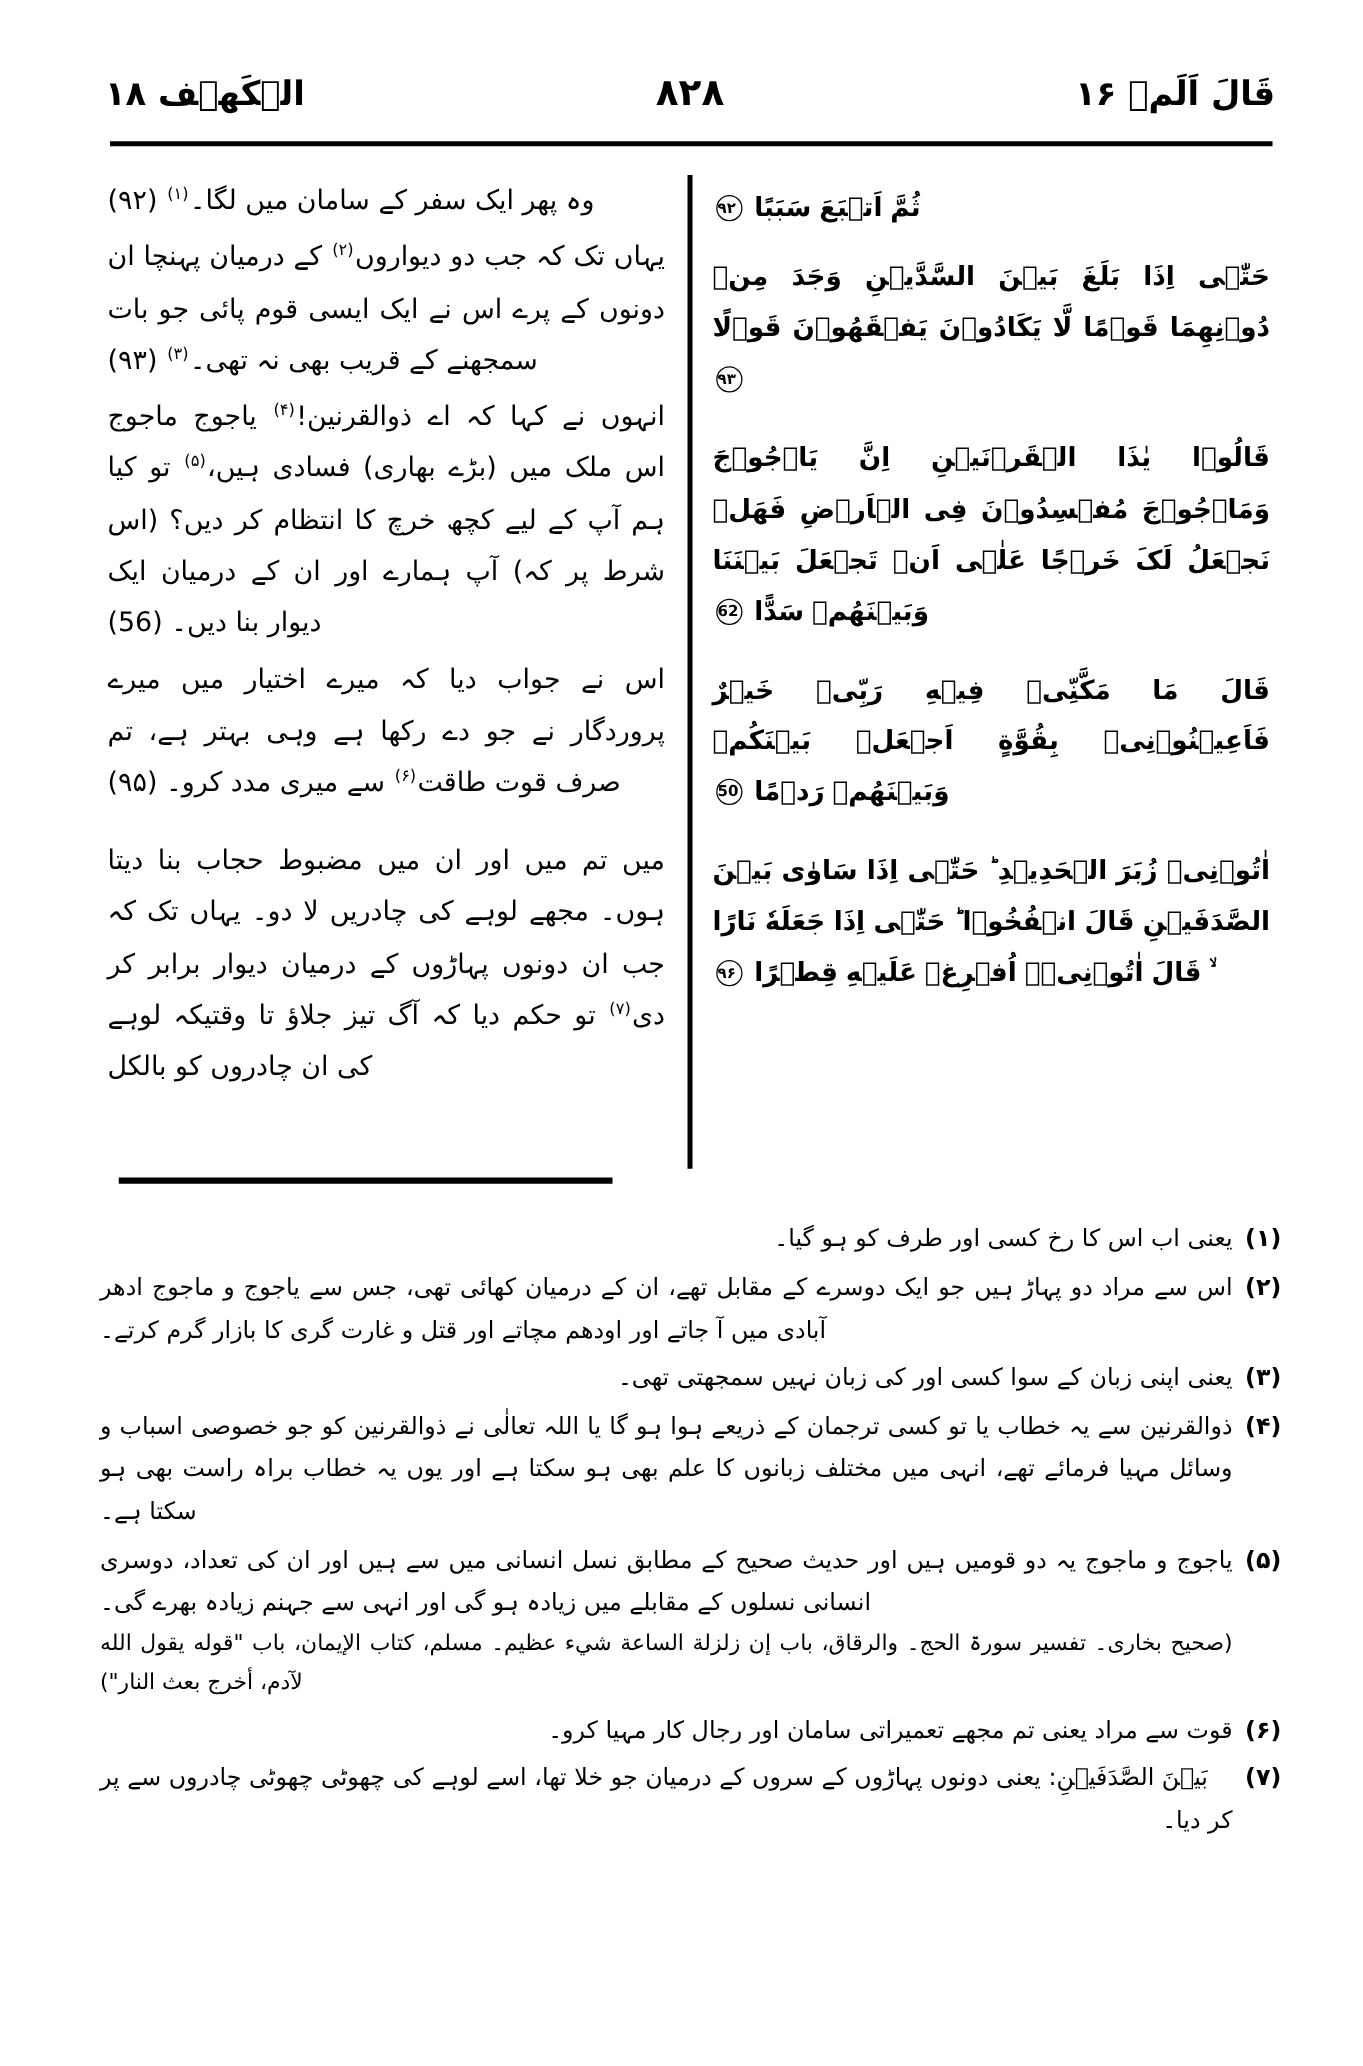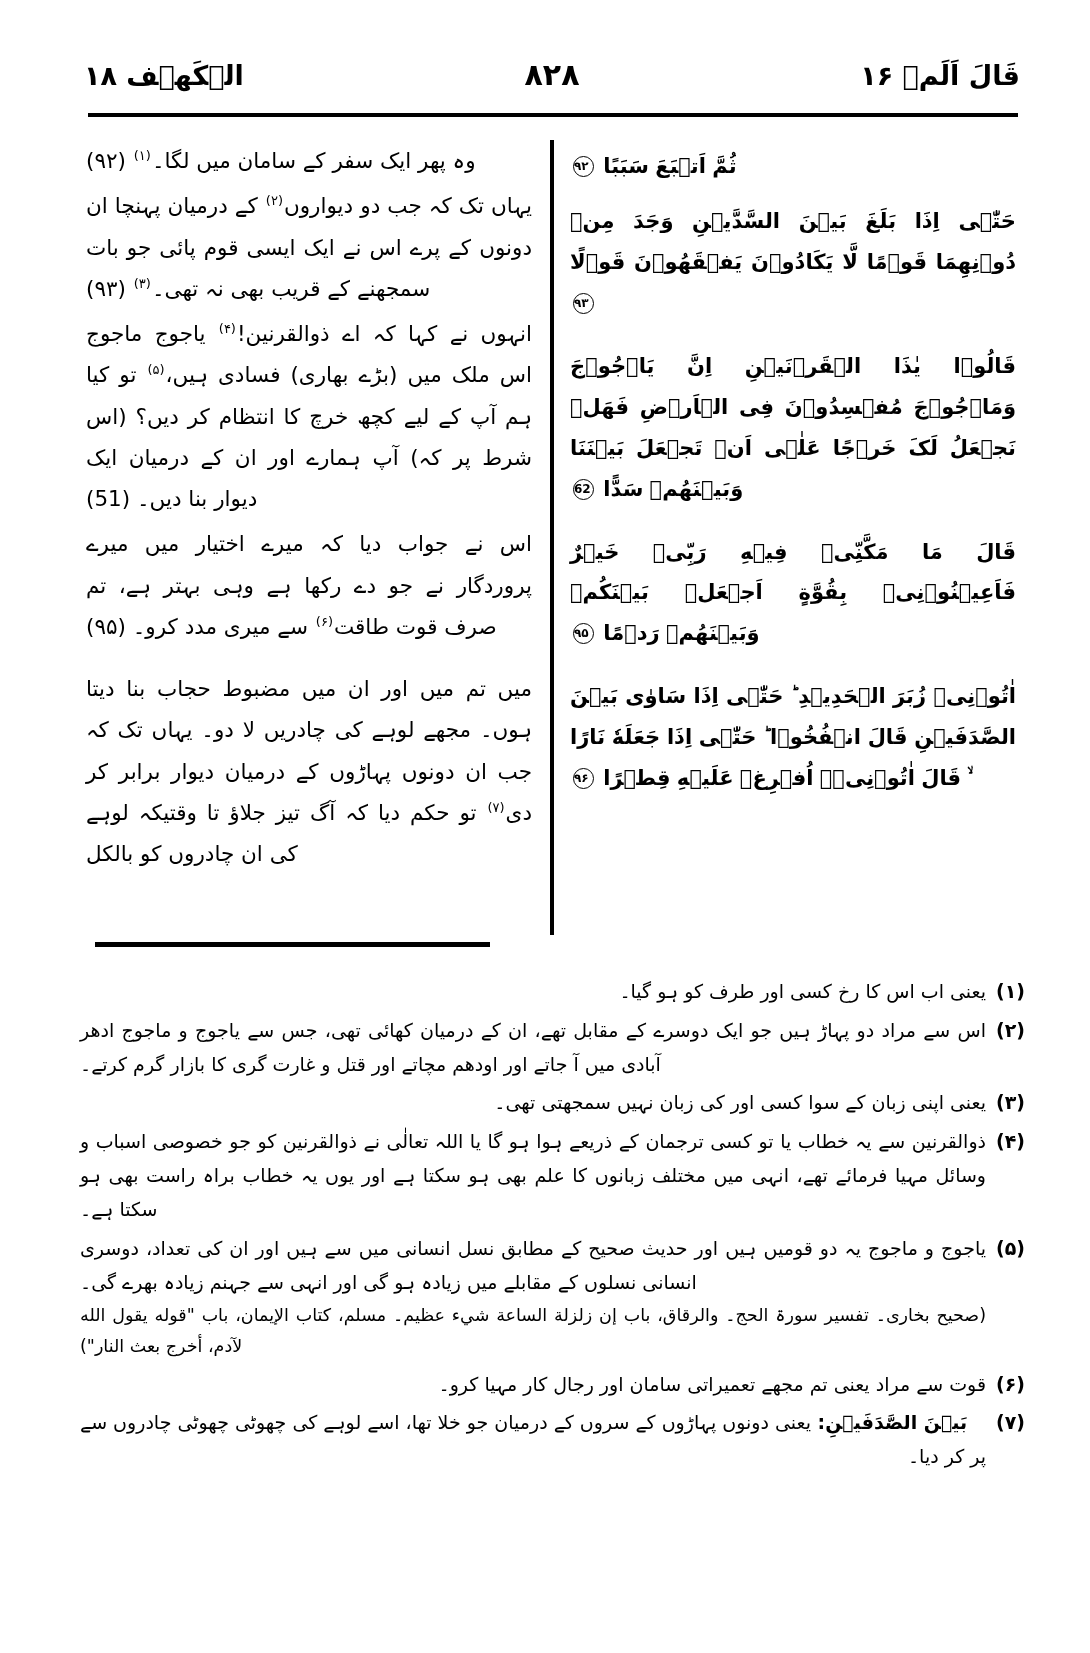--- a/index.html
+++ b/index.html
@@ -176,49 +176,49 @@
   }
   .fn-text.single { text-align-last: right; text-align: left; }
   .fn-cite {
     font-size: 17.5px;
     font-weight: 500;
     display: block;
     text-align: justify;
     text-align-last: left;
     margin-top: 1px;
   }
-  .fn-term { font-weight: 700; }
+  .fn-term { font-weight: 400; }
 </style>
 </head>
 <body>
 
 <div class="page">
 
   <div class="header">
     <div class="header-side">الۡکَهۡف ۱۸</div>
     <div class="header-center">۸۲۸</div>
     <div class="header-side">قَالَ اَلَمۡ ۱۶</div>
   </div>
   <div class="header-rule"></div>
 
   <div class="body-area">
     <div class="col-divider"></div>
 
     <div class="col col-arabic" id="arabic-col">
         <div class="ayah-block first"><span>ثُمَّ اَتۡبَعَ سَبَبًا</span> <span class="ayah-num">۹۲</span></div>
         <div class="ayah-block"><span>حَتّٰۤی اِذَا بَلَغَ بَیۡنَ السَّدَّیۡنِ وَجَدَ مِنۡ دُوۡنِهِمَا قَوۡمًا لَّا یَکَادُوۡنَ یَفۡقَهُوۡنَ قَوۡلًا</span> <span class="ayah-num">۹۳</span></div>
         <div class="ayah-block"><span>قَالُوۡا یٰذَا الۡقَرۡنَیۡنِ اِنَّ یَاۡجُوۡجَ وَمَاۡجُوۡجَ مُفۡسِدُوۡنَ فِی الۡاَرۡضِ فَهَلۡ نَجۡعَلُ لَکَ خَرۡجًا عَلٰۤی اَنۡ تَجۡعَلَ بَیۡنَنَا وَبَیۡنَهُمۡ سَدًّا</span> <span class="ayah-num">62</span></div>
-        <div class="ayah-block"><span>قَالَ مَا مَکَّنِّیۡ فِیۡهِ رَبِّیۡ خَیۡرٌ فَاَعِیۡنُوۡنِیۡ بِقُوَّةٍ اَجۡعَلۡ بَیۡنَکُمۡ وَبَیۡنَهُمۡ رَدۡمًا</span> <span class="ayah-num">۹۵</span></div>
+        <div class="ayah-block"><span>قَالَ مَا مَکَّنِّیۡ فِیۡهِ رَبِّیۡ خَیۡرٌ فَاَعِیۡنُوۡنِیۡ بِقُوَّةٍ اَجۡعَلۡ بَیۡنَکُمۡ وَبَیۡنَهُمۡ رَدۡمًا</span> <span class="ayah-num">50</span></div>
         <div class="ayah-block"><span>اٰتُوۡنِیۡ زُبَرَ الۡحَدِیۡدِ ؕ حَتّٰۤی اِذَا سَاوٰی بَیۡنَ الصَّدَفَیۡنِ قَالَ انۡفُخُوۡا ؕ حَتّٰۤی اِذَا جَعَلَهٗ نَارًا ۙ قَالَ اٰتُوۡنِیۡۤ اُفۡرِغۡ عَلَیۡهِ قِطۡرًا</span> <span class="ayah-num">۹۶</span></div>
       </div>
 
     <div class="col col-urdu" id="urdu-col">
         <div class="urdu-para"><span>وہ پھر ایک سفر کے سامان میں لگا۔</span><sup class="fn">(۱)</sup><span> (۹۲)</span></div>
         <div class="urdu-para"><span>یہاں تک کہ جب دو دیواروں</span><sup class="fn">(۲)</sup><span> کے درمیان پہنچا ان دونوں کے پرے اس نے ایک ایسی قوم پائی جو بات سمجھنے کے قریب بھی نہ تھی۔</span><sup class="fn">(۳)</sup><span> (۹۳)</span></div>
-        <div class="urdu-para"><span>انہوں نے کہا کہ اے ذوالقرنین!</span><sup class="fn">(۴)</sup><span> یاجوج ماجوج اس ملک میں (بڑے بھاری) فسادی ہیں،</span><sup class="fn">(۵)</sup><span> تو کیا ہم آپ کے لیے کچھ خرچ کا انتظام کر دیں؟ (اس شرط پر کہ) آپ ہمارے اور ان کے درمیان ایک دیوار بنا دیں۔ (51)</span></div>
+        <div class="urdu-para"><span>انہوں نے کہا کہ اے ذوالقرنین!</span><sup class="fn">(۴)</sup><span> یاجوج ماجوج اس ملک میں (بڑے بھاری) فسادی ہیں،</span><sup class="fn">(۵)</sup><span> تو کیا ہم آپ کے لیے کچھ خرچ کا انتظام کر دیں؟ (اس شرط پر کہ) آپ ہمارے اور ان کے درمیان ایک دیوار بنا دیں۔ (56)</span></div>
         <div class="urdu-para"><span>اس نے جواب دیا کہ میرے اختیار میں میرے پروردگار نے جو دے رکھا ہے وہی بہتر ہے، تم صرف قوت طاقت</span><sup class="fn">(۶)</sup><span> سے میری مدد کرو۔ (۹۵)</span></div>
         <div class="urdu-para tail"><span>میں تم میں اور ان میں مضبوط حجاب بنا دیتا ہوں۔ مجھے لوہے کی چادریں لا دو۔ یہاں تک کہ جب ان دونوں پہاڑوں کے درمیان دیوار برابر کر دی</span><sup class="fn">(۷)</sup><span> تو حکم دیا کہ آگ تیز جلاؤ تا وقتیکہ لوہے کی ان چادروں کو بالکل</span></div>
       </div>
   </div>
 
   <div class="fn-rule"></div>
   <div class="footnotes" id="fn-list">
       <div class="fn-item">
         <div class="fn-marker">(۱)</div>
         <div class="fn-text single"><span>یعنی اب اس کا رخ کسی اور طرف کو ہو گیا۔</span></div>

